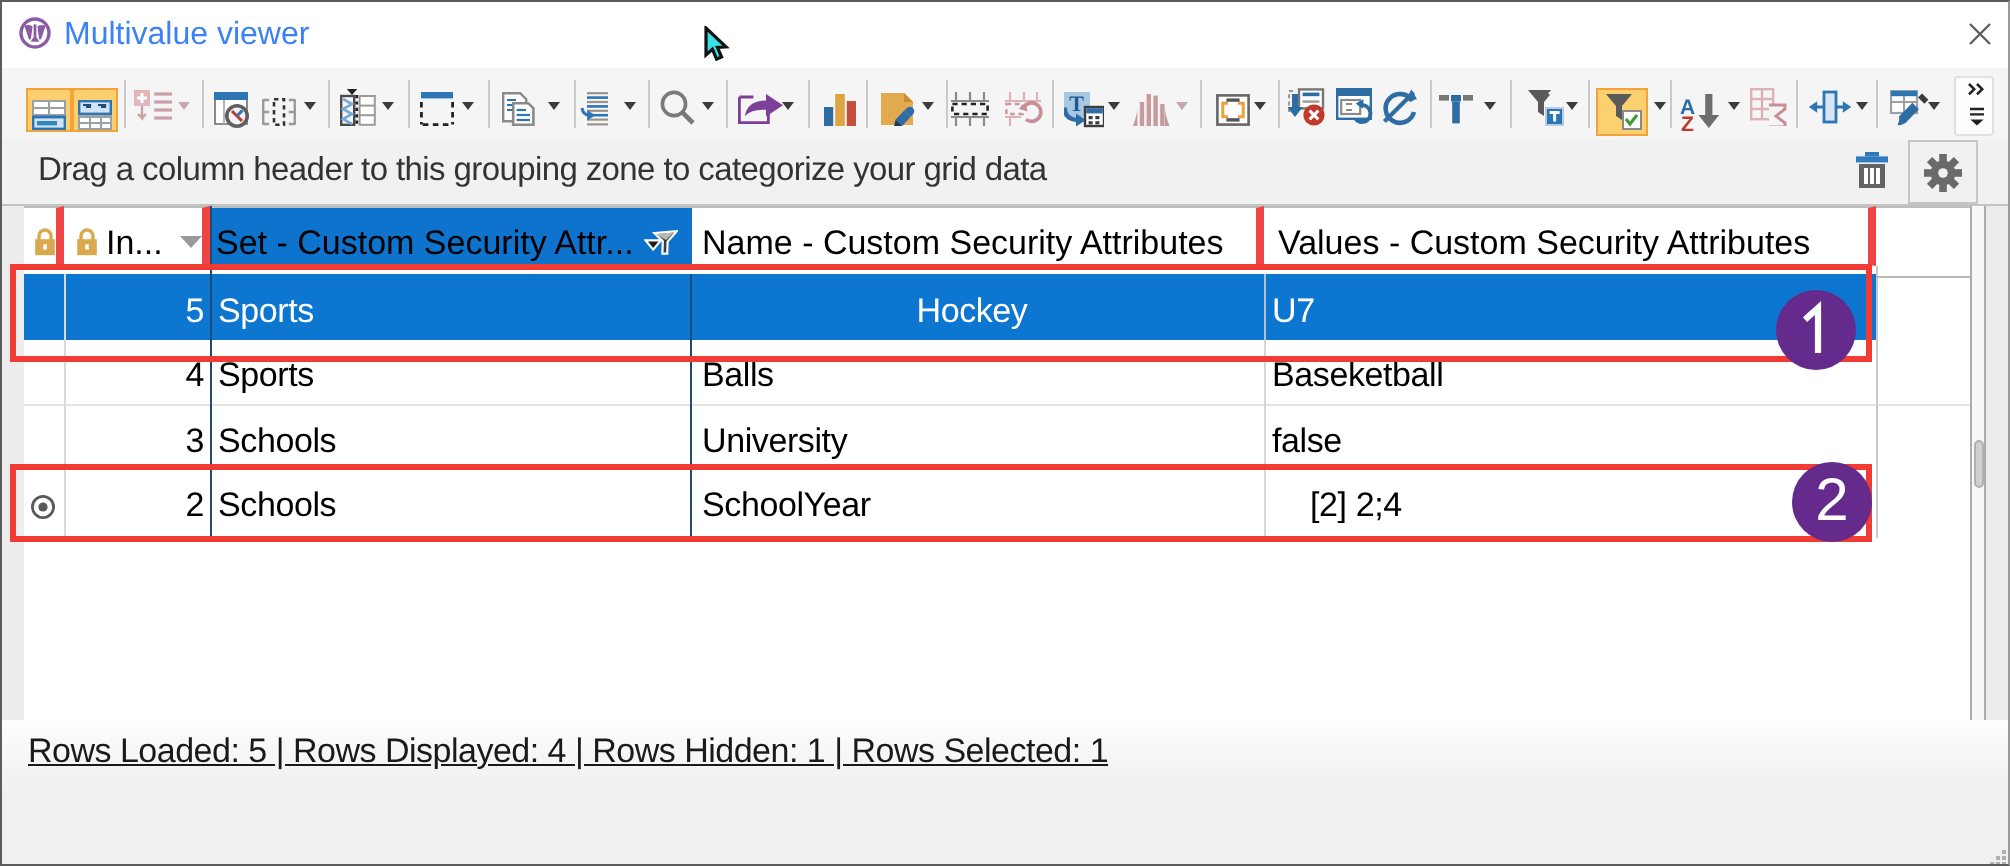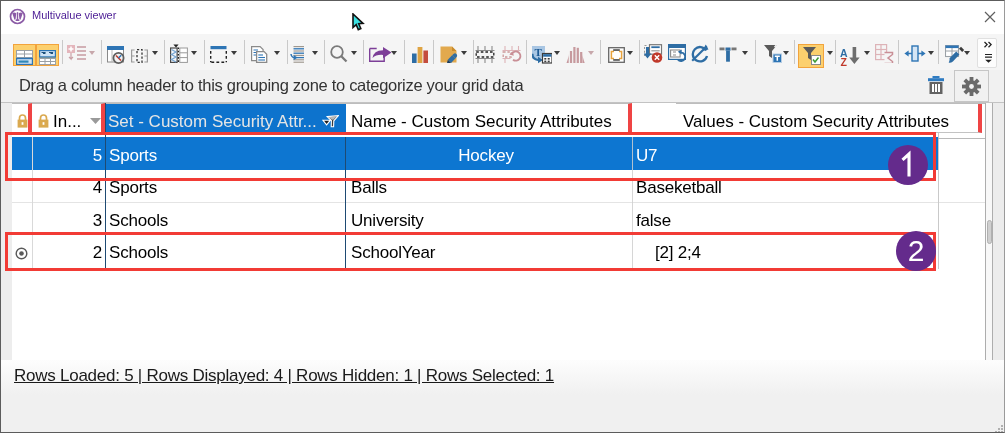--- a/index.html
+++ b/index.html
@@ -27,21 +27,21 @@
 <body>
 <div id="win">
 
   <svg class="abs" style="left:8px;top:7px" width="17" height="17" viewBox="0 0 17 17">
     <circle cx="8.5" cy="8.5" r="7" fill="#fff" stroke="#8b5ba6" stroke-width="1.7"></circle>
     <path d="M3.2 4.9 Q5.3 3.9 7.3 5.2 L6.5 11.2 Q6 12.4 5.3 11.3 Z" fill="#8b5ba6"></path>
     <path d="M13.8 4.9 Q11.7 3.9 9.7 5.2 L10.5 11.2 Q11 12.4 11.7 11.3 Z" fill="#8b5ba6"></path>
     <rect x="7.8" y="4.2" width="1.4" height="6.2" fill="#8b5ba6"></rect>
     <path d="M8.5 9.5 L10.7 12.9 L6.3 12.9 Z" fill="#8b5ba6"></path>
   </svg>
-  <div class="abs" style="left:31px;top:8px;font-size:11px;color:#4c1d95;">Multivalue viewer</div>
+  <div class="abs" style="left:31px;top:8px;font-size:16px;color:#3b82f6;">Multivalue viewer</div>
 
   <svg class="abs" style="left:982px;top:9px" width="14" height="14" viewBox="0 0 14 14">
     <path d="M2 2 L12 12 M12 2 L2 12" stroke="#5f5f5f" stroke-width="1.2" fill="none"></path>
   </svg>
 
   <svg class="abs" style="left:351px;top:12px" width="15" height="20" viewBox="0 0 15 20">
     <path d="M1 1 L1 14.5 L4.2 11.6 L6.3 16.6 L8.8 15.5 L6.7 10.7 L11 10.4 Z" fill="#3be2e2" stroke="#111" stroke-width="1.6" stroke-linejoin="miter"></path>
   </svg>
 
   <div id="toolbar">
@@ -368,27 +368,27 @@
     </g>
     <circle cx="9.5" cy="9.5" r="2.4" fill="#f1f1f1"></circle>
   </svg>
 
   <div class="abs" id="grid" style="left:0;top:102px;width:1003px;height:257px;background:#fff;"></div>
 
   <div class="abs" style="left:0;top:102px;width:11px;height:257px;background:#ededed;"></div>
 
   <div class="hcell" style="left:11px;width:20px;"></div>
   <div class="hcell" style="left:31px;width:73px;"></div>
-  <div class="hcell" style="left:104px;width:241px;background:#0d73cd;border-right:none;color:#e5e5e5;">
+  <div class="hcell" style="left:104px;width:241px;background:#0d73cd;border-right:none;color:#000000;">
       <div class="t" style="left:3px;">Set - Custom Security Attr...</div>
     </div>
   <div class="hcell" style="left:345px;width:286px;">
       <div class="t" style="left:5px;">Name - Custom Security Attributes</div>
     </div>
-  <div class="hcell" style="left:631px;width:306px;margin-left:44px;">
+  <div class="hcell" style="left:631px;width:306px;">
       <div class="t" style="left:7px;">Values - Custom Security Attributes</div>
     </div>
 
   <svg class="abs" style="left:16px;top:113px" width="11" height="14" viewBox="0 0 11 14">
     <path d="M2.5 6 V4 a3 3 0 0 1 6 0 V6" fill="none" stroke="#daa94f" stroke-width="1.7"></path>
     <rect x="0.6" y="5.6" width="9.8" height="8" fill="#daa94f"></rect>
     <rect x="4.6" y="8.2" width="1.8" height="2.6" fill="#fff"></rect>
   </svg>
   <svg class="abs" style="left:37px;top:113px" width="11" height="14" viewBox="0 0 11 14">
     <path d="M2.5 6 V4 a3 3 0 0 1 6 0 V6" fill="none" stroke="#daa94f" stroke-width="1.7"></path>

